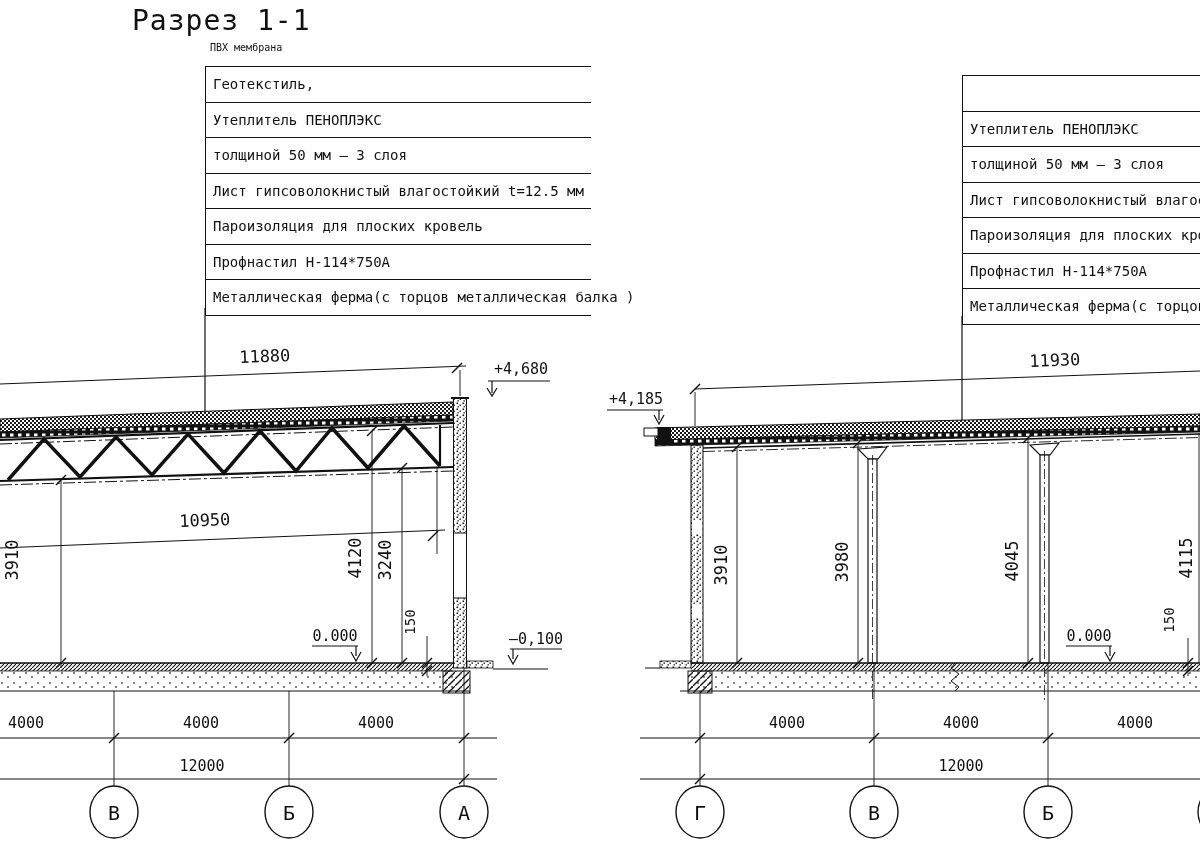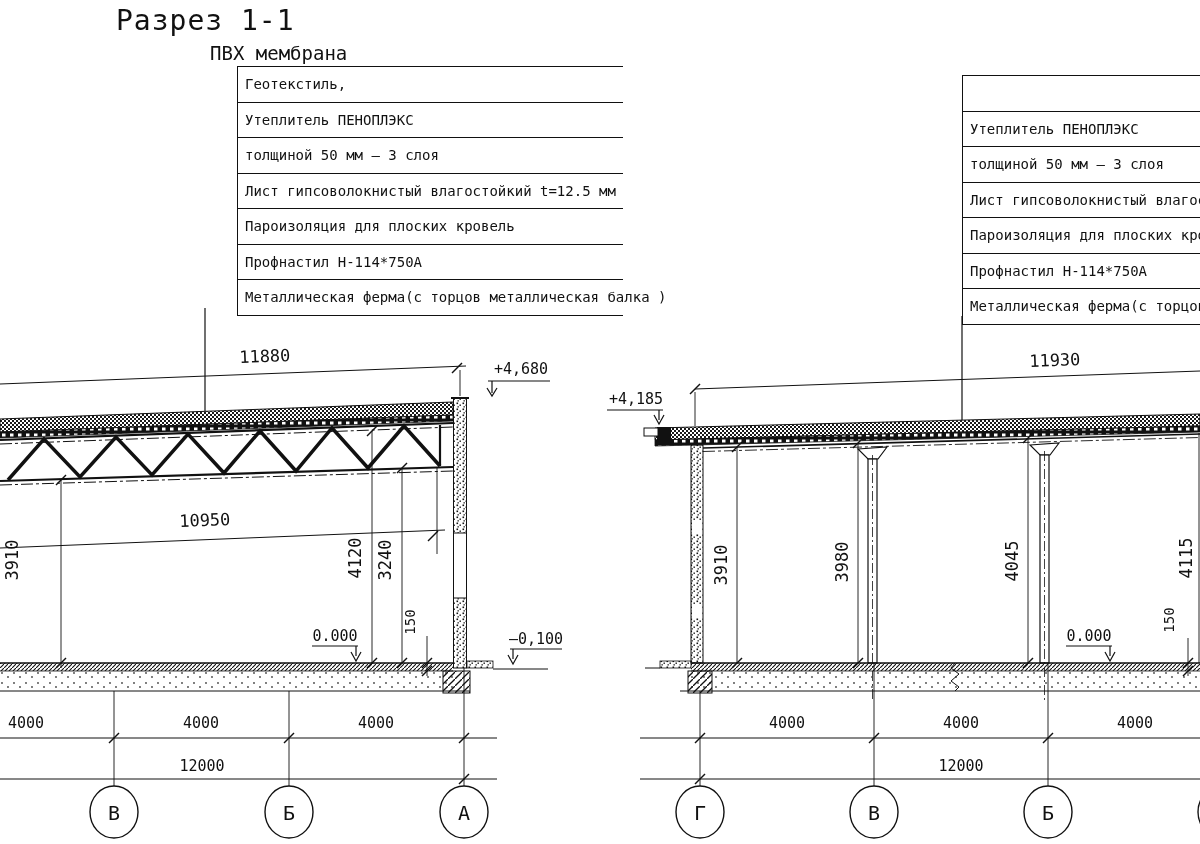--- a/index.html
+++ b/index.html
@@ -2,21 +2,21 @@
 <html><head>
 <meta charset="utf-8">
 <style>
   html,body{margin:0;padding:0;background:#fff;}
   #canvas{position:relative;width:1200px;height:844px;background:#fff;overflow:hidden;
           font-family:"DejaVu Sans Mono",monospace;color:#111;}
   .title{position:absolute;font-size:28px;letter-spacing:1px;white-space:nowrap;}
   .callout{position:absolute;border-top:1.5px solid #111;border-left:1.5px solid #111;box-sizing:border-box;}
   .callout .row{height:34.5px;border-bottom:1.5px solid #111;display:flex;align-items:center;
                 padding-left:7px;font-size:14px;white-space:nowrap;}
-  .layer-label{position:absolute;font-size:19px;white-space:nowrap;}
+  .layer-label{position:absolute;font-size:10px;white-space:nowrap;}
   svg{position:absolute;top:0;}
   svg text{font-family:"DejaVu Sans Mono",monospace;fill:#111;}
   .ln{stroke:#111;fill:none;}
 </style>
 </head>
 <body>
 
 <div id="canvas">
 
   <svg width="0" height="0">
@@ -41,25 +41,25 @@
         <path d="M0,7 L7,0" stroke="#111" stroke-width="1.3"></path>
       </pattern>
       <pattern id="patSpeckle" width="6" height="6" patternUnits="userSpaceOnUse">
         <rect x="0.5" y="0.5" width="1.6" height="1.6" fill="#111"></rect>
         <rect x="3.5" y="2.5" width="1.4" height="1.4" fill="#111"></rect>
         <rect x="1.5" y="4.2" width="1.3" height="1.3" fill="#111"></rect>
       </pattern>
     </defs>
   </svg>
 
-  <div class="title" style="left:116px;top:4px;text-align:center;">Разрез 1-1</div>
+  <div class="title" style="left:132px;top:4px;text-align:center;">Разрез 1-1</div>
 
   <div class="layer-label" style="left:210px;top:42px;">ПВХ мембрана</div>
 
-  <div class="callout" style="left:205px;top:66px;width:386px;margin-left:32px;">
+  <div class="callout" style="left:205px;top:66px;width:386px;">
     <div class="row">Геотекстиль,</div>
     <div class="row">Утеплитель ПЕНОПЛЭКС</div>
     <div class="row">толщиной 50 мм – 3 слоя</div>
     <div class="row">Лист гипсоволокнистый влагостойкий t=12.5 мм</div>
     <div class="row">Пароизоляция для плоских кровель</div>
     <div class="row">Профнастил Н-114*750А</div>
     <div class="row">Металлическая ферма(с торцов металлическая балка )</div>
   </div>
 
   <svg style="left:0;" width="600" height="844" viewBox="0 0 600 844">

